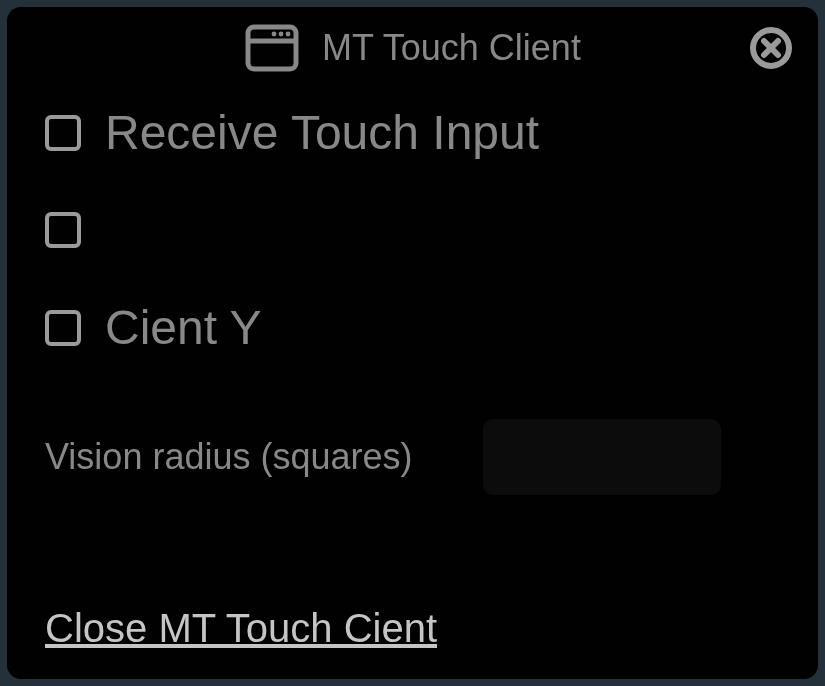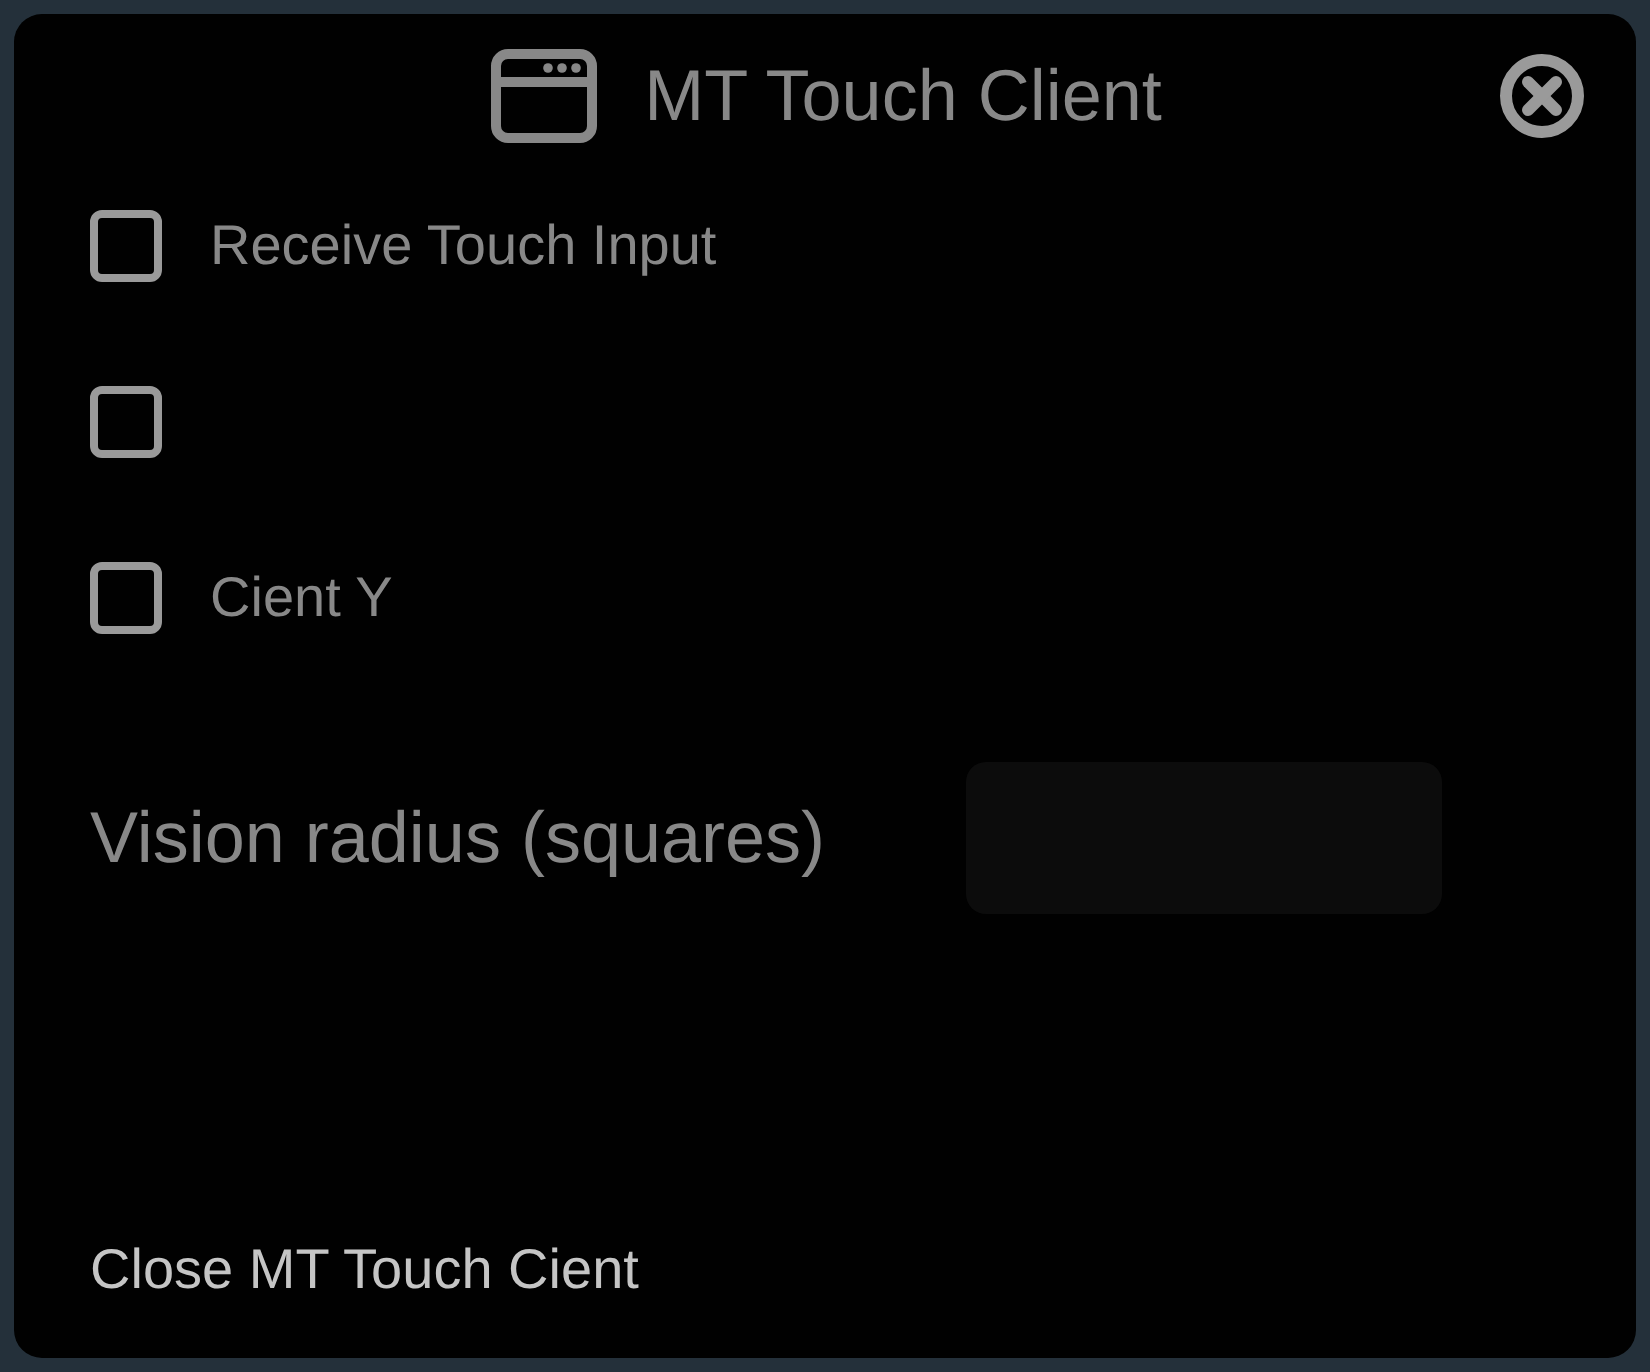--- a/index.html
+++ b/index.html
@@ -68,21 +68,21 @@
     .checkbox {
       width: 36px;
       height: 36px;
       border: 4px solid #9a9a9a;
       border-radius: 6px;
       flex-shrink: 0;
       cursor: pointer;
     }
     .checkbox-label {
       color: #888888;
-      font-size: 28px;
+      font-size: 48px;
       font-weight: 400;
     }
     .field-row {
       display: flex;
       align-items: center;
       margin-top: 64px;
       gap: 70px;
     }
     .field-label {
       color: #888888;
@@ -97,23 +97,24 @@
       border-radius: 10px;
       color: #888888;
       font-size: 32px;
       padding: 0 12px;
     }
     .close-link {
       position: absolute;
       left: 38px;
       bottom: 28px;
       color: #c5c5c5;
-      font-size: 28px;
+      font-size: 40px;
       font-weight: 400;
       cursor: pointer;
+      text-decoration: underline;
     }
   </style>
 </head>
 <body>
 
 <div class="window">
   <div class="titlebar">
     <div class="title-wrap">
       <span class="window-icon">
         <svg viewBox="0 0 56 50">

